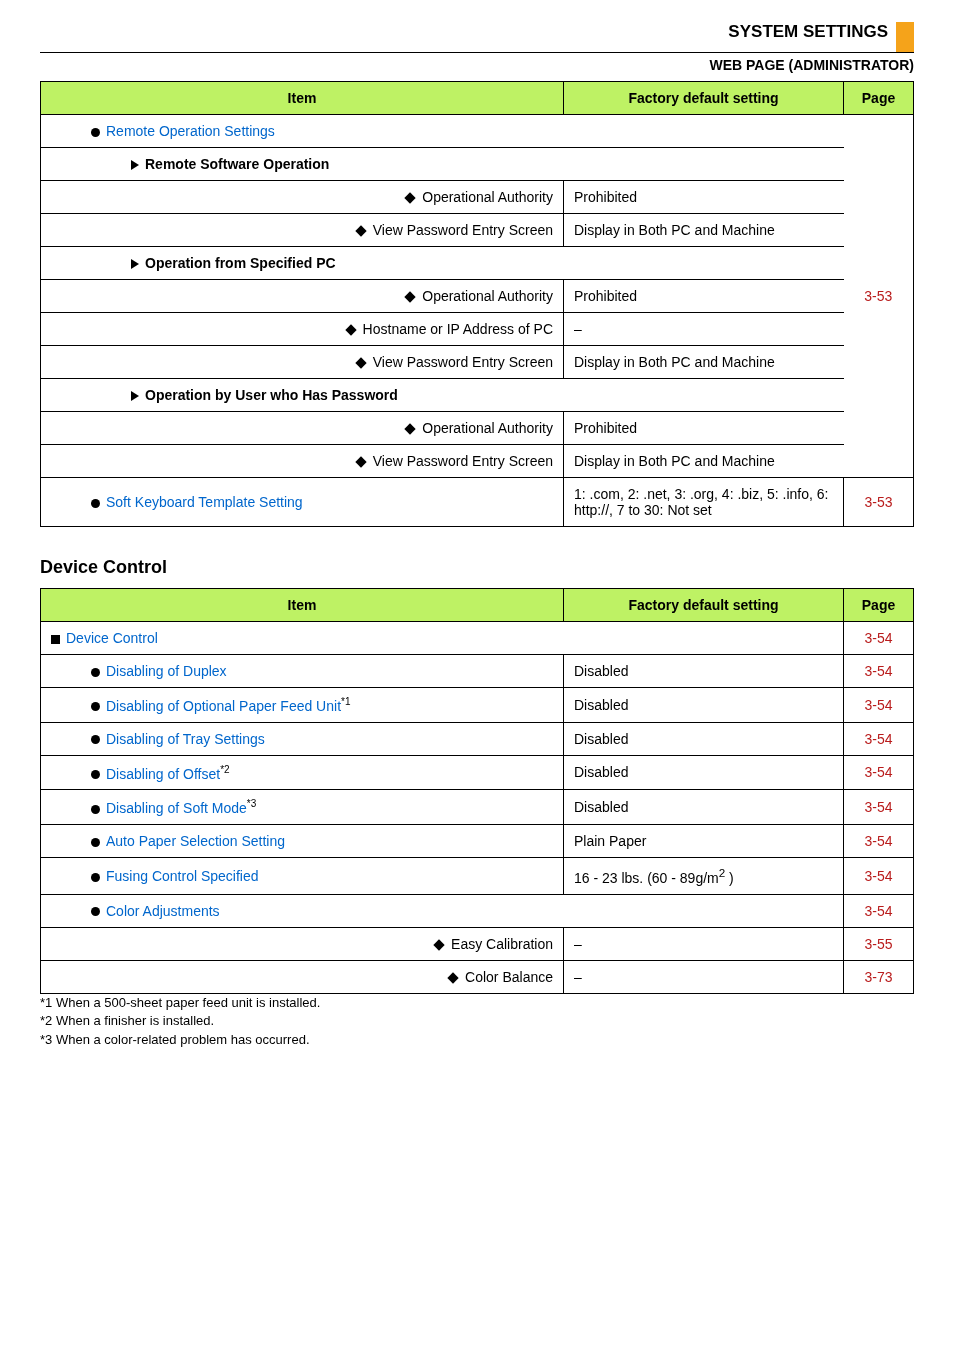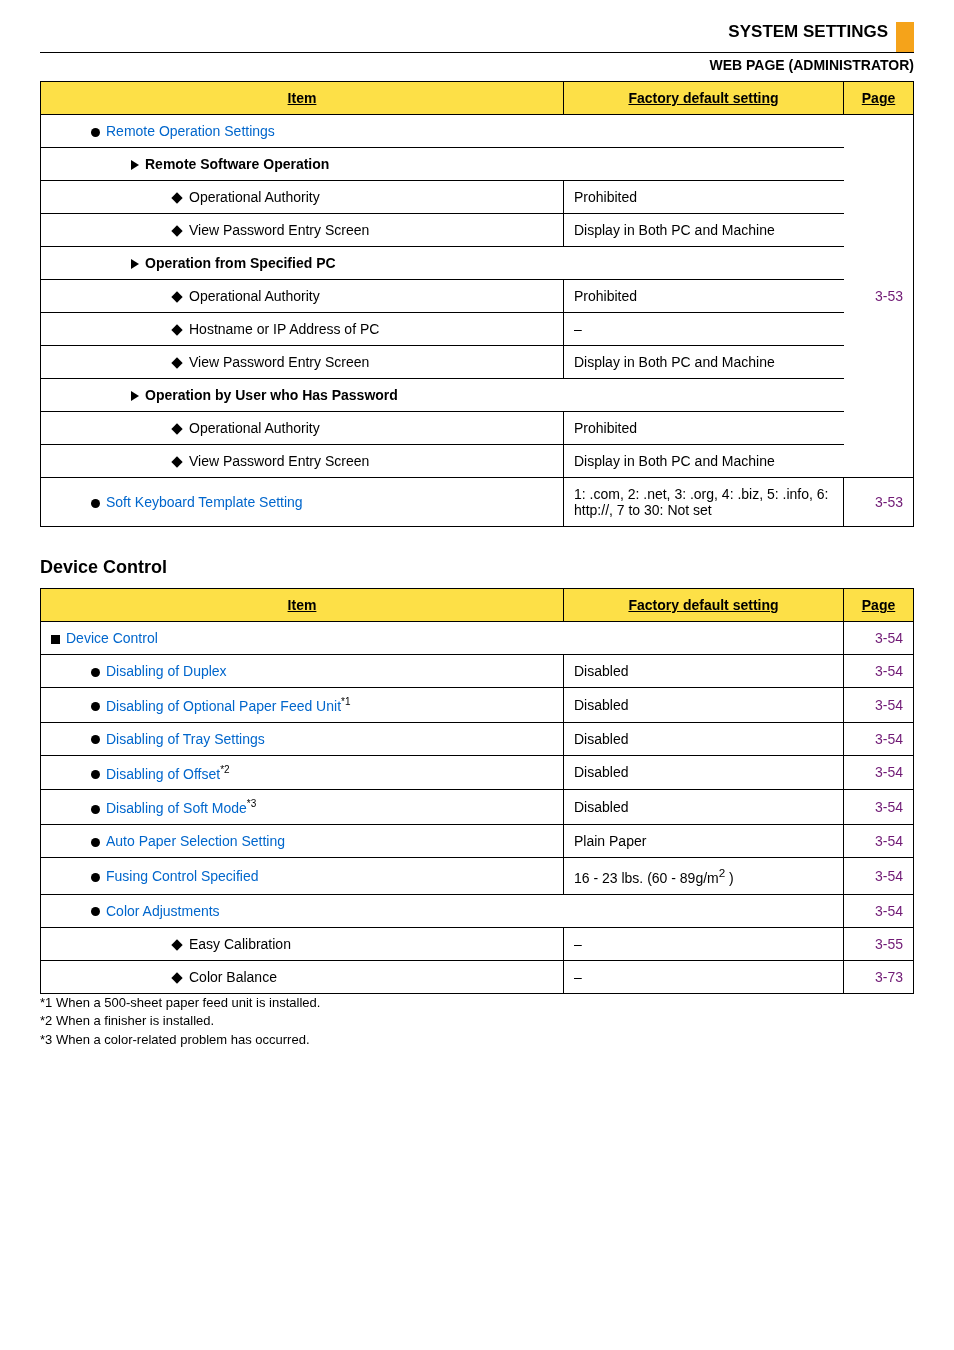--- a/index.html
+++ b/index.html
@@ -48,34 +48,33 @@
     border: 1.5px solid #000;
     table-layout: fixed;
   }
   table.settings th, table.settings td {
     border: 1px solid #000;
     padding: 8px 10px;
     font-size: 14px;
     vertical-align: middle;
   }
   table.settings th {
-    background: #fde047;
+    background: #bef264;
     font-weight: bold;
     text-align: center;
-    text-decoration: underline;
   }
   .col-item { width: auto; }
   .col-fds { width: 280px; }
   .col-page { width: 70px; text-align: center; }
   .link { color: #0066cc; }
-  .page-cell { color: #701a75; text-align: right; }
+  .page-cell { color: #b91c1c; text-align: center; }
   .indent0 { padding-left: 10px !important; }
   .indent1 { padding-left: 50px !important; }
   .indent2 { padding-left: 90px !important; font-weight: bold; }
-  .indent3 { padding-left: 130px !important; }
+  .indent3 { padding-left: 130px !important; text-align: right; }
   .bullet-square {
     display: inline-block;
     width: 9px; height: 9px;
     background: #000;
     margin-right: 6px;
     vertical-align: middle;
   }
   .bullet-circle {
     display: inline-block;
     width: 9px; height: 9px;

